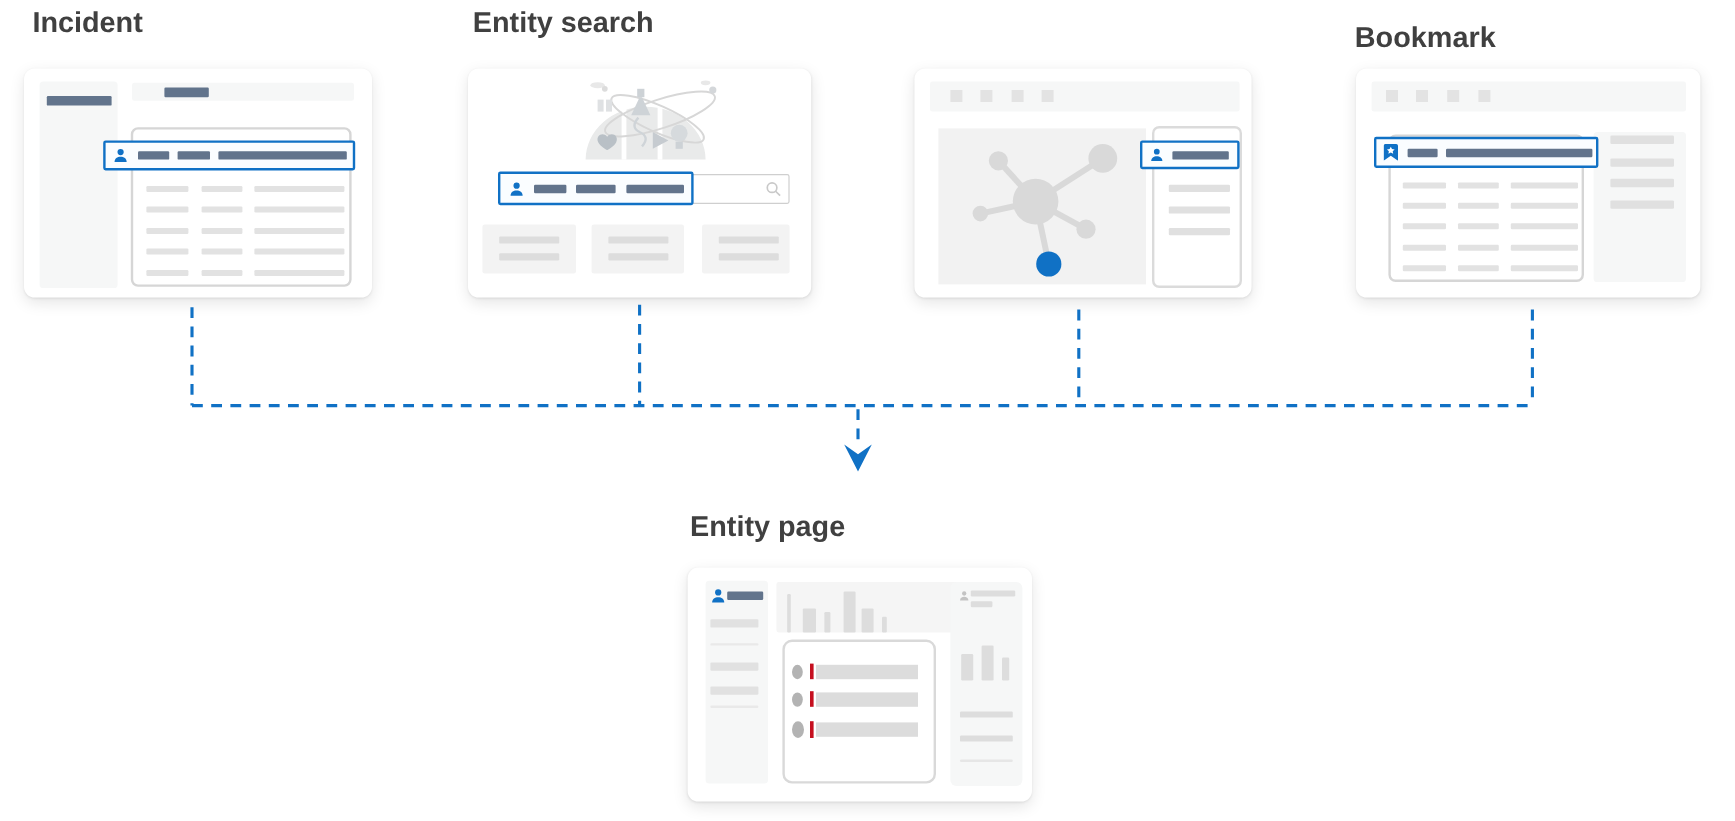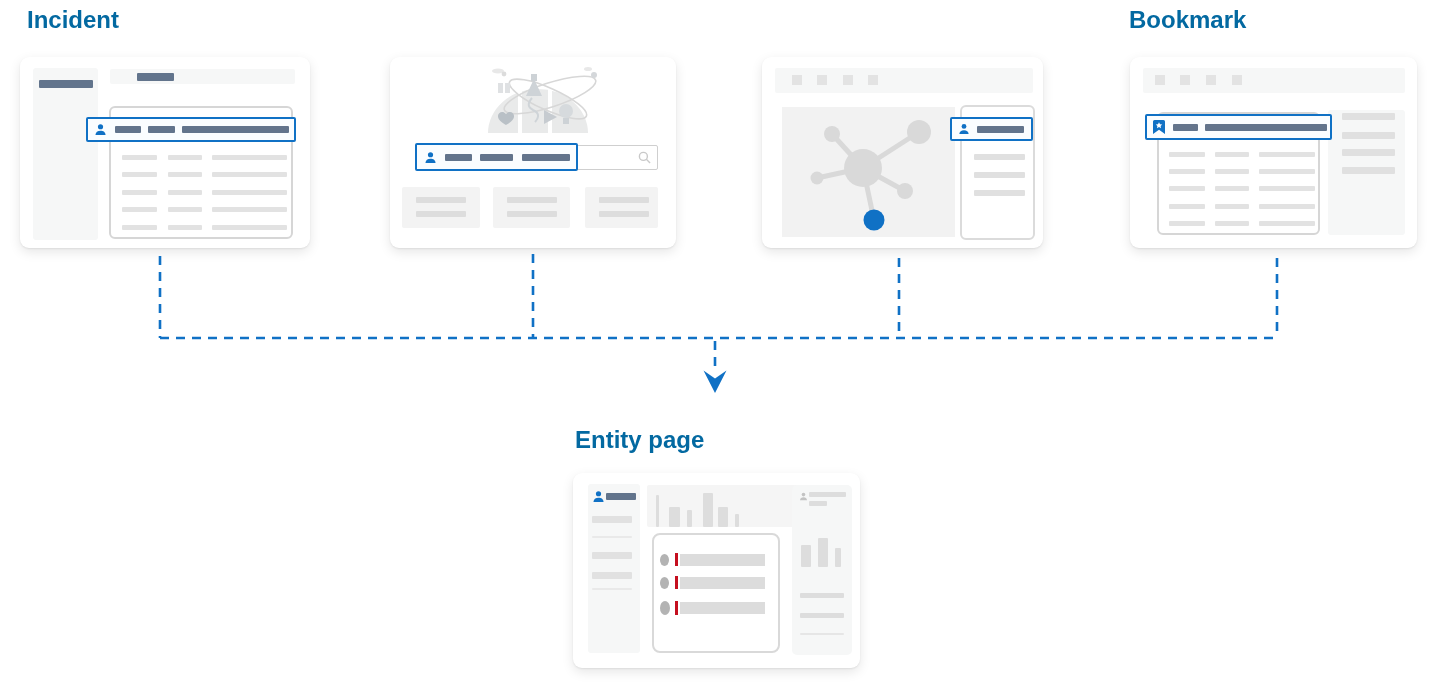--- a/index.html
+++ b/index.html
@@ -1,19 +1,19 @@
 <!DOCTYPE html>
 <html><head>
 <meta charset="utf-8">
 <style>
   *{margin:0;padding:0;box-sizing:border-box}
   html,body{background:#fff}
   body{font-family:"Liberation Sans",sans-serif;}
   .stage{position:relative;width:1446px;height:684px;background:#fff;overflow:hidden}
-  .title{position:absolute;font-size:24px;font-weight:700;color:#0369a1;white-space:nowrap}
+  .title{position:absolute;font-size:24px;font-weight:700;color:#404040;white-space:nowrap}
   .panel{position:absolute;background:#fff;border-radius:9px;
          box-shadow:0 1px 2px rgba(0,0,0,.07),0 4px 12px rgba(0,0,0,.10)}
   .surf{position:absolute;background:#f6f7f7;border-radius:3px}
   .sk{position:absolute;background:#e2e2e2;border-radius:1px}
   .sl{background:#62748c;height:7px;border-radius:1px}
   .sq{position:absolute;width:10px;height:10px;background:#e3e3e3}
   .tbl{position:absolute;background:#fff;border:2px solid #d6d6d6;border-radius:6px}
   .trow{position:absolute;display:flex}
   .trow span{height:5px;background:#e2e2e2;border-radius:1px;display:block}
   .inc-r .c1{width:35px;margin-right:11px}
@@ -29,21 +29,22 @@
   .card{position:absolute;background:#f3f3f3;border-radius:2px}
   .card .sk{left:14px;width:50px;height:6px;background:#dddddd}
   .vbar{position:absolute;bottom:0;background:#dddddd;border-radius:1px}
 </style>
 </head>
 <body>
 
 <div class="stage">
 
   <div class="title" style="left:27px;top:6px">Incident</div>
-  <div class="title" style="left:1129px;top:6px">Bookmark</div>
+  <div class="title" style="left:394px;top:6px">Entity search</div>
+  <div class="title" style="left:1129px;top:18px">Bookmark</div>
   <div class="title" style="left:575px;top:426px">Entity page</div>
 
   <div class="panel" style="left:20px;top:57px;width:290px;height:191px">
     <div class="surf" style="left:13px;top:11px;width:65px;height:172px">
       <div class="sk sl" style="left:6px;top:12px;width:54px;height:8px"></div>
     </div>
     <div class="surf" style="left:90px;top:12px;width:185px;height:15px;border-radius:2px">
       <div class="sk sl" style="left:27px;top:3.5px;width:37px;height:8px"></div>
     </div>
     <div class="tbl" style="left:89px;top:49px;width:184px;height:133px">

